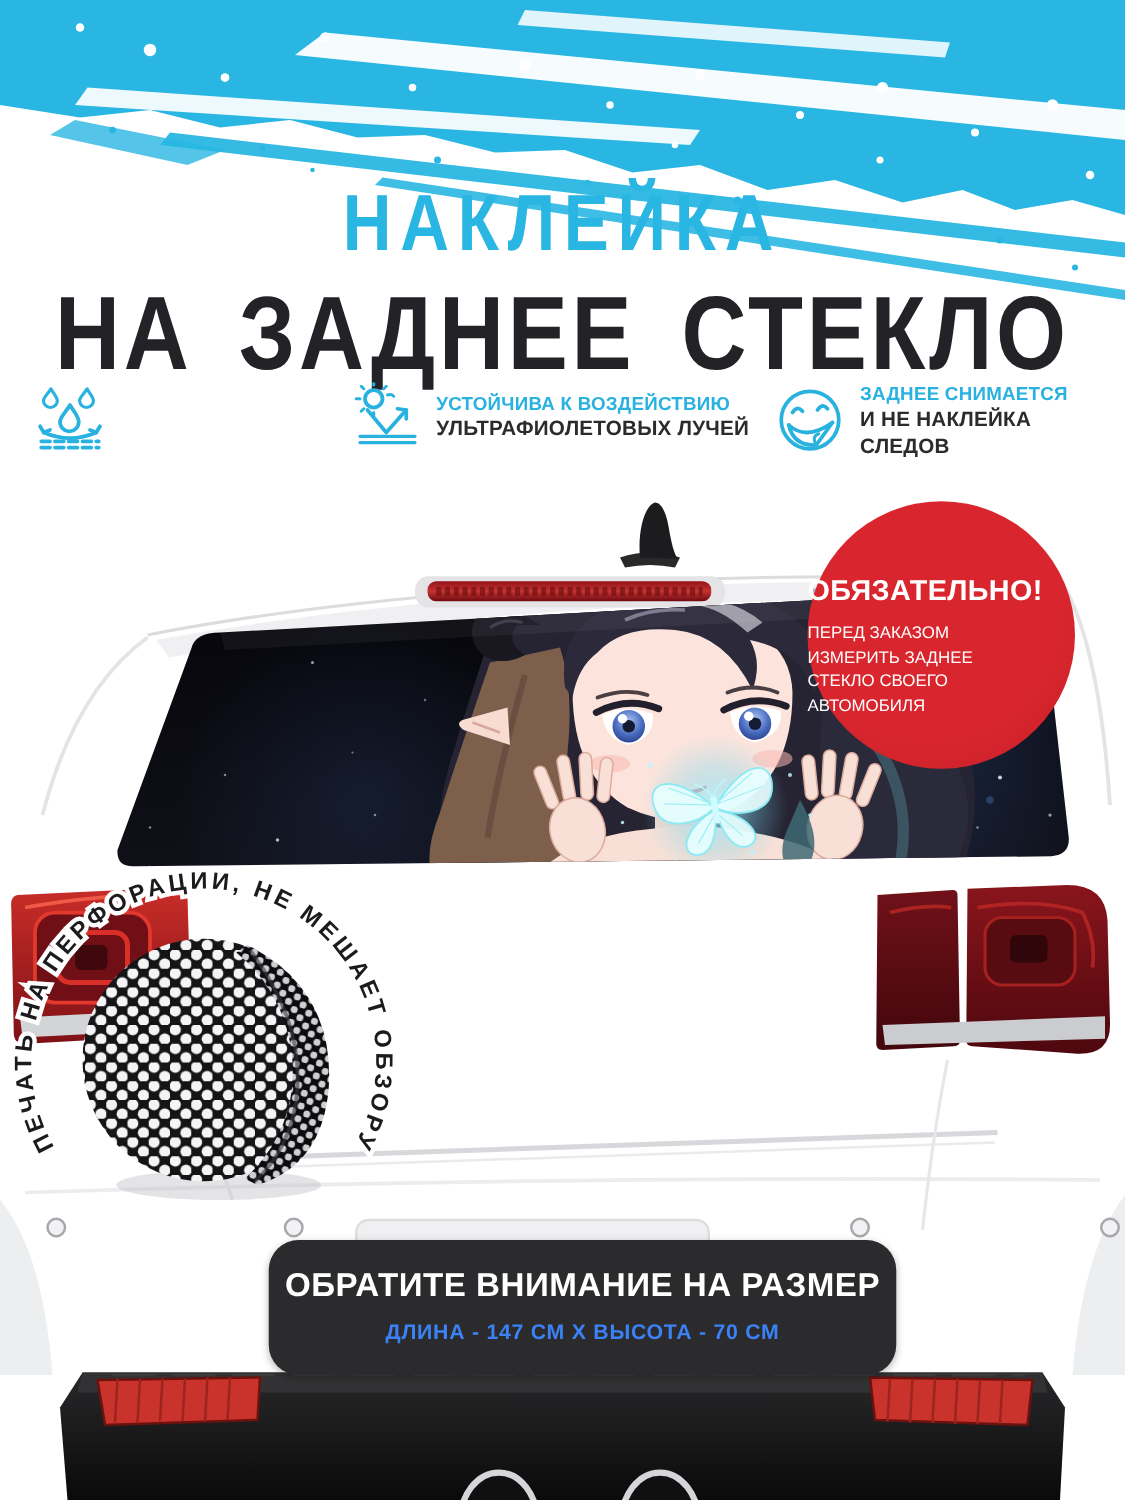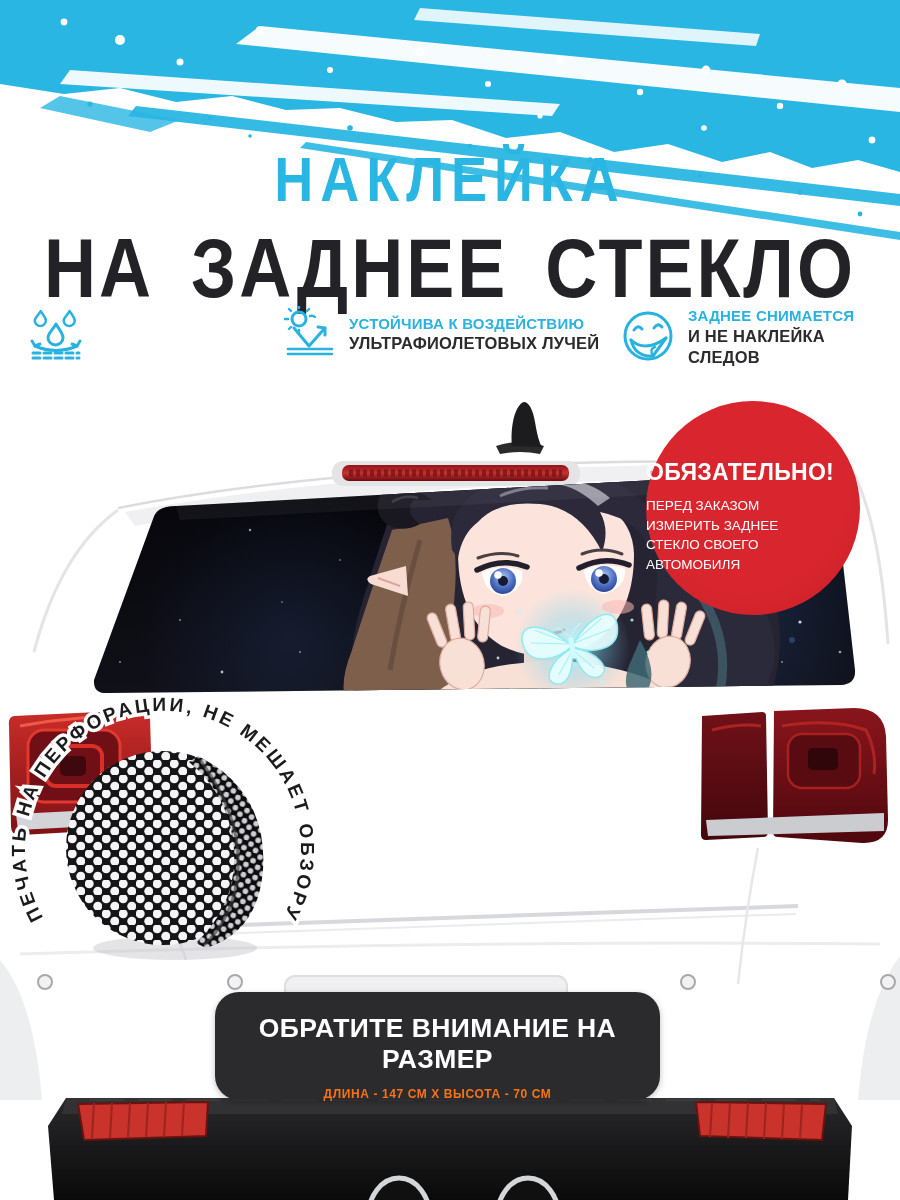--- a/index.html
+++ b/index.html
@@ -21,25 +21,25 @@
   .feature .l2{color:#2b2b2e;font-size:16.5px;font-weight:800;letter-spacing:.2px;}
   .ficon{width:56px;height:56px;flex:0 0 auto;}
   
   .badge{left:646px;top:401px;width:214px;height:214px;border-radius:50%;
     background:radial-gradient(circle at 45% 40%, #d9262e 60%, #c41e27 100%);
     color:#fff;box-sizing:border-box;padding-top:58px;z-index:6;}
   .badge .b-title{font-size:23px;font-weight:800;letter-spacing:.3px;}
   .badge .b-line{font-size:13.5px;font-weight:400;line-height:19.5px;margin-top:0;}
   .badge .b-lines{margin-top:10px;}
   
-  .plate{left:215px;top:992px;width:445px;height:108px;border-radius:24px;
+  .plate{left:215px;top:992px;width:502px;height:108px;border-radius:24px;
     background:#2b2b2d;color:#ffffff;text-align:center;z-index:7;box-sizing:border-box;
     box-shadow:0 2px 6px rgba(0,0,0,.25);}
   .plate .p-title{font-size:26.5px;font-weight:800;margin-top:21px;letter-spacing:.4px;}
-  .plate .p-dims{font-size:12px;font-weight:700;margin-top:12px;letter-spacing:.6px;color:#f97316;}
+  .plate .p-dims{font-size:17px;font-weight:700;margin-top:12px;letter-spacing:.6px;color:#3b82f6;}
   svg{display:block;}
 </style>
 </head>
 <body>
 
 <svg class="abs" style="left:0;top:0" width="900" height="270" viewBox="0 0 900 270">
   <g fill="#29b6e2">
     <path d="M0,0 H900 V172 L858,160 L812,168 L770,152 L722,162 L668,144 L614,152 L560,132 L506,138 L452,120 L396,122 L340,108 L286,110 L232,96 L176,102 L120,88 L64,94 L0,84 Z"></path>
     <path d="M128,116 L900,206 L900,194 L136,106 Z" opacity=".95"></path>
     <path d="M300,148 L900,240 L900,232 L306,142 Z" opacity=".9"></path>

